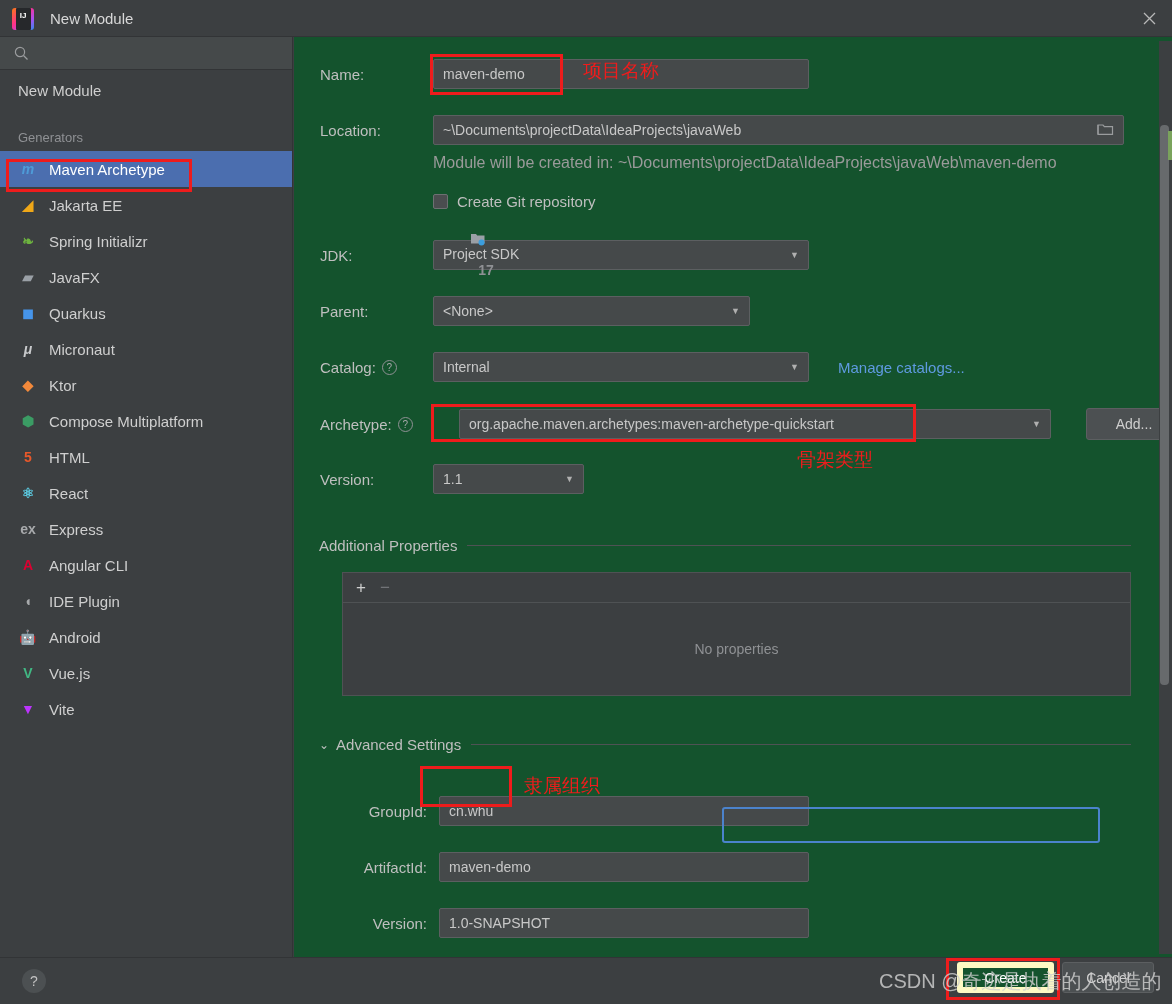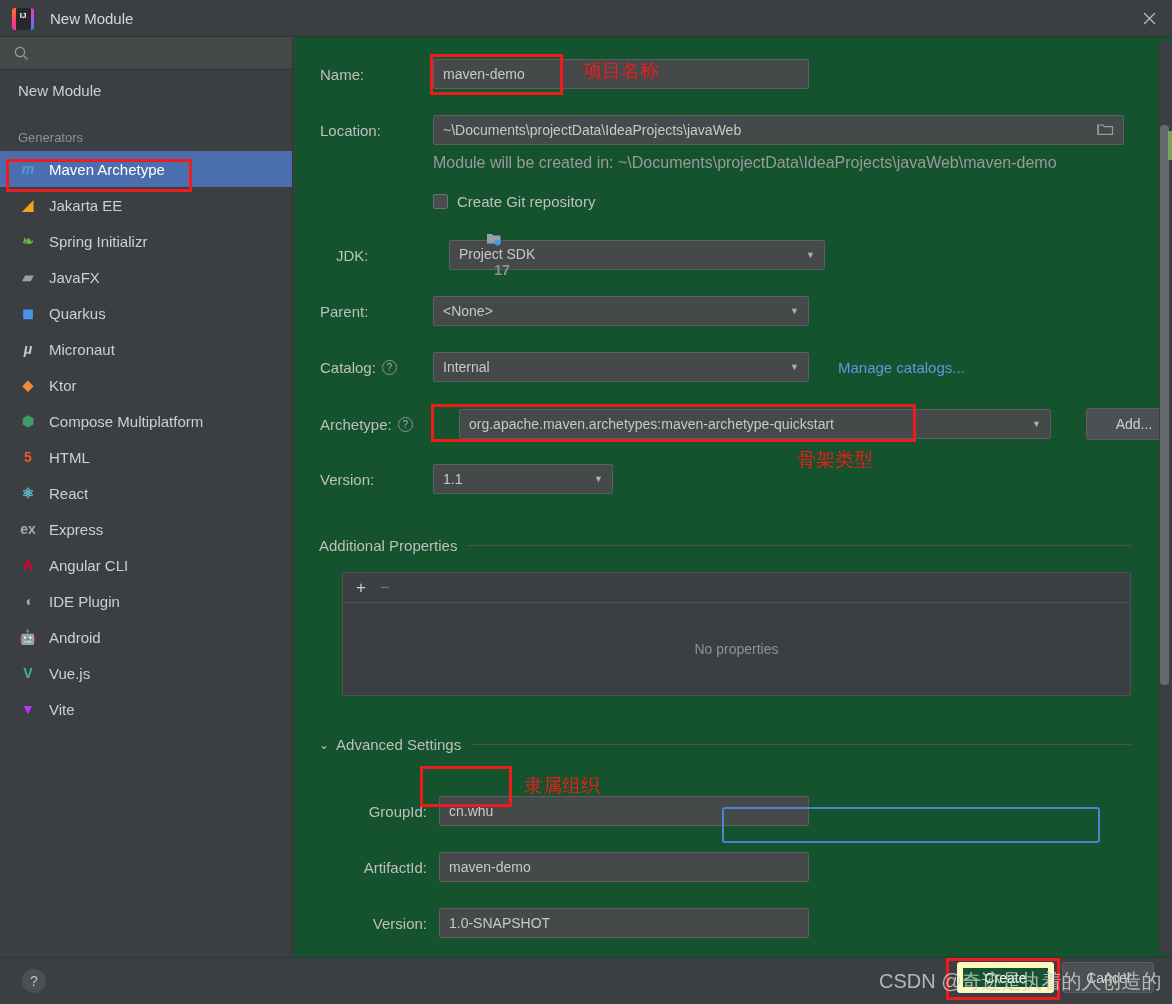--- a/index.html
+++ b/index.html
@@ -321,40 +321,40 @@
       </div>
     </div>
 
     <div class="hint" style="position:absolute; left:139px; top:117px;">Module will be created in: ~\Documents\projectData\IdeaProjects\javaWeb\maven-demo</div>
 
     <div class="row" style="position:absolute; left:139px; top:156px;">
       <div class="checkbox-sq"></div>
       <div style="font-size:15px;color:#bfbfbf;">Create Git repository</div>
     </div>
 
-    <div class="row" style="position:absolute; left:42px; top:203px;">
+    <div class="row" style="position:absolute; left:26px; top:203px;">
       <div class="lbl" style="width:113px;">JDK:</div>
       <div class="combo" style="width:376px;">
         <span style="display:flex;align-items:center;flex-direction:column;">
           <span style="margin-right:7px;display:inline-flex;">
             <svg width="16" height="14" viewBox="0 0 16 14">
                 <path d="M1,2 L6,2 L7.2,3.6 L14.5,3.6 L14.5,11.5 L1,11.5 Z" fill="#9aa0a6"></path>
                 <circle cx="11.5" cy="10.5" r="3" fill="#3b9ede"></circle>
               </svg>
           </span>
           <span>Project SDK</span>
           <span style="color:#8f9194;margin-left:10px;font-weight:bold;">17</span>
         </span>
         <span class="caret">▼</span>
       </div>
     </div>
 
     <div class="row" style="position:absolute; left:26px; top:259px;">
       <div class="lbl" style="width:113px;">Parent:</div>
-      <div class="combo" style="width:376px;">
+      <div class="combo" style="width:317px;">
         <span>&lt;None&gt;</span>
         <span class="caret">▼</span>
       </div>
     </div>
 
     <div class="row" style="position:absolute; left:26px; top:315px;">
       <div class="lbl" style="width:113px; display:flex; align-items:center; gap:6px;">
         <span>Catalog:</span>
         <span class="help-circle">?</span>
       </div>
@@ -372,21 +372,21 @@
       </div>
       <div class="combo" style="width:592px;">
         <span>org.apache.maven.archetypes:maven-archetype-quickstart</span>
         <span class="caret">▼</span>
       </div>
       <div class="btn" style="width:96px; margin-left:9px;">Add...</div>
     </div>
 
     <div class="row" style="position:absolute; left:26px; top:427px;">
       <div class="lbl" style="width:113px;">Version:</div>
-      <div class="combo" style="width:180px;gap:42px;">
+      <div class="combo" style="width:151px;gap:42px;">
         <span>1.1</span>
         <span class="caret">▼</span>
       </div>
     </div>
 
     <div class="row" style="position:absolute; left:25px; top:500px; width:812px;">
       <div class="section-title">Additional Properties</div>
       <div class="section-line"></div>
     </div>
 

